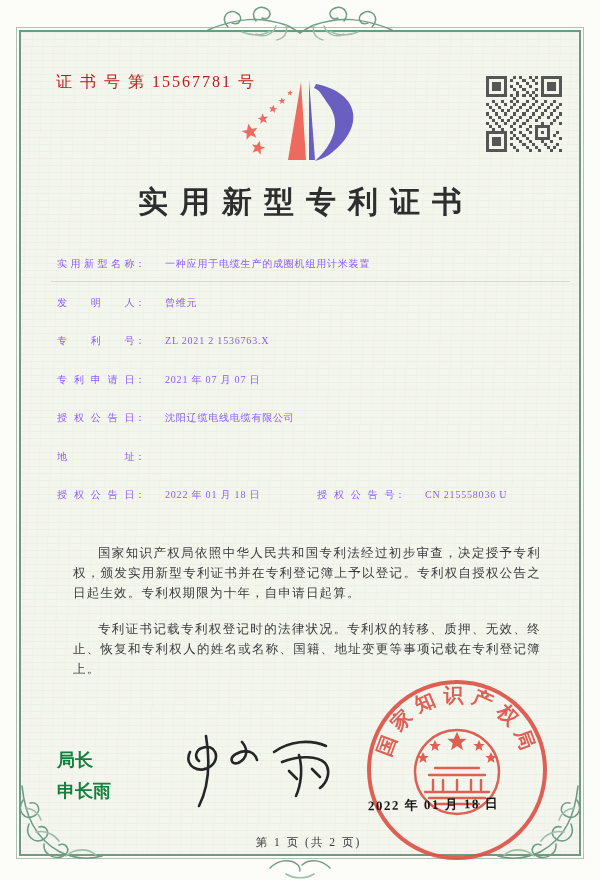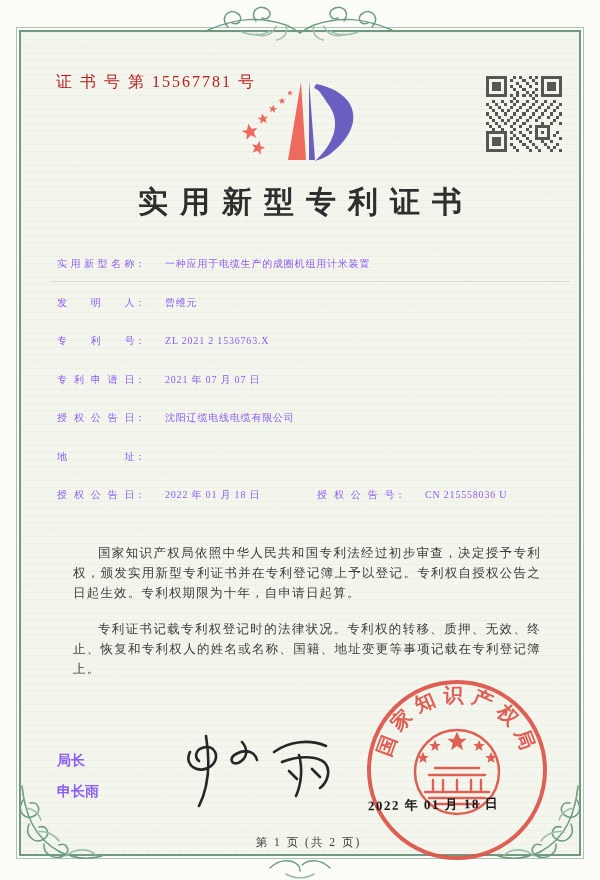--- a/index.html
+++ b/index.html
@@ -48,21 +48,21 @@
   .fpair .g2{display:flex;align-items:baseline;margin-left:10px;}
 
   .paras{
     position:absolute;left:57px;right:43px;top:527px;
     font-size:12.5px;line-height:20px;text-align:justify;
     letter-spacing:1.2px;color:#3c3c3c;
   }
   .paras p{margin:16px;text-indent:2em;}
 
   .signer{position:absolute;left:57px;top:745px;font-family:"Liberation Sans","DejaVu Sans",sans-serif;
-    font-size:14px;font-weight:600;color:#8b5cf6;line-height:31px;}
+    font-size:18px;font-weight:600;color:#15803d;line-height:31px;}
   .signature{position:absolute;left:146px;top:720px;width:212px;height:98px;}
 
   .seal{position:absolute;left:363px;top:676px;width:188px;height:188px;opacity:.92;}
   .seal-date{
     position:absolute;left:368px;top:796px;z-index:3;
     font-size:13px;font-weight:600;letter-spacing:1.5px;color:#161616;
     transform:rotate(-1.2deg);white-space:nowrap;
   }
 
   .footer{

